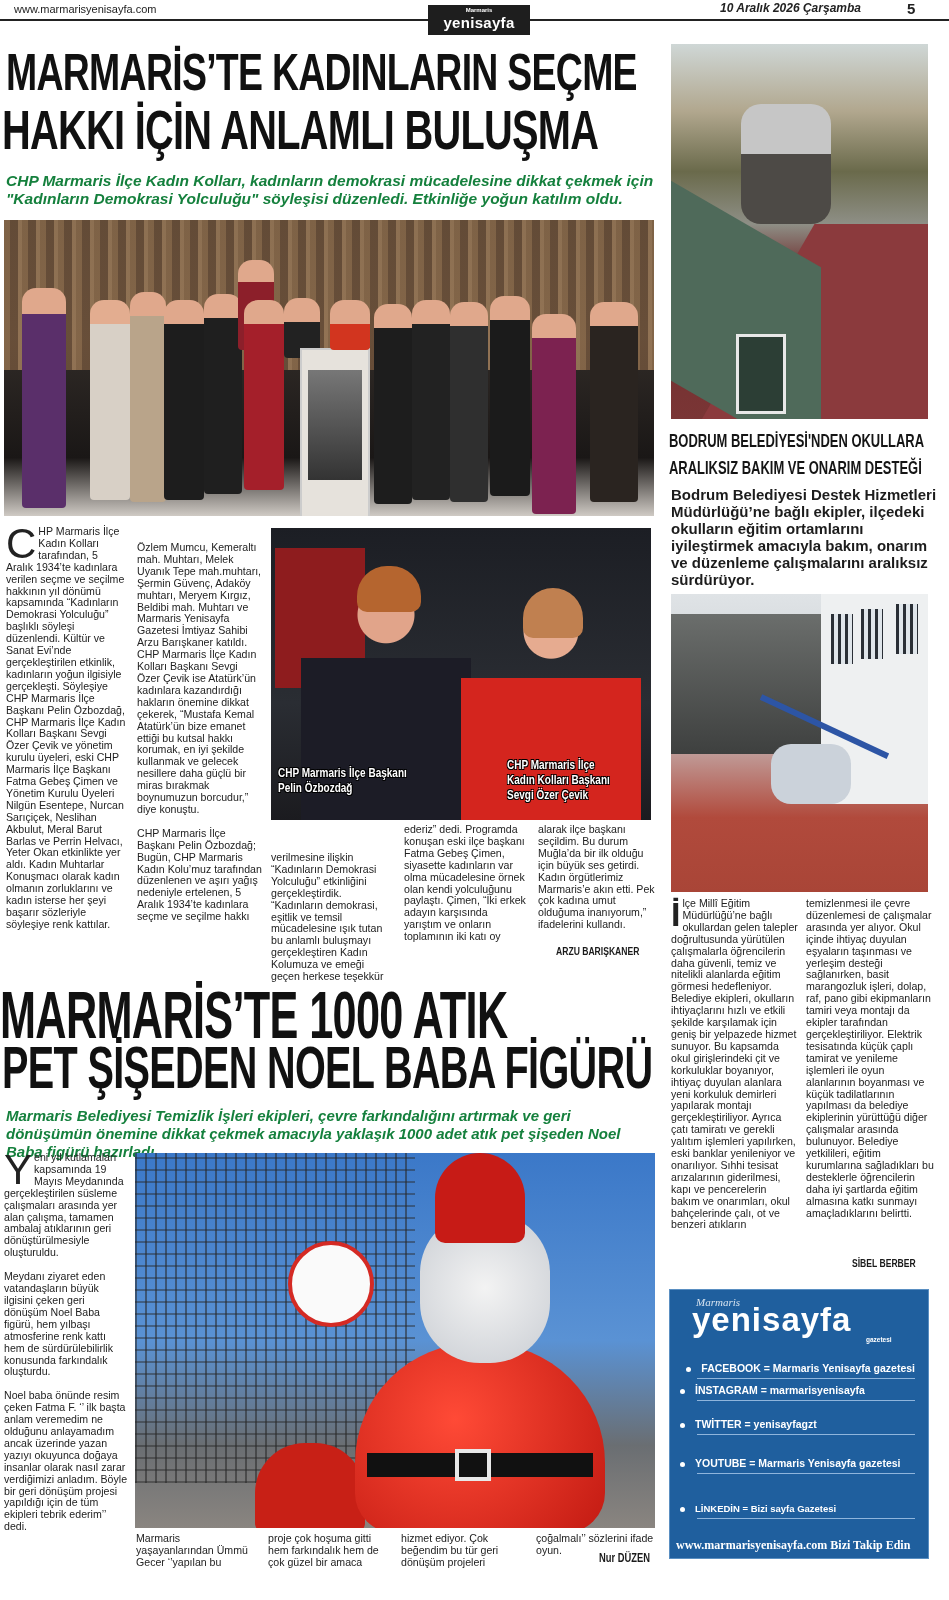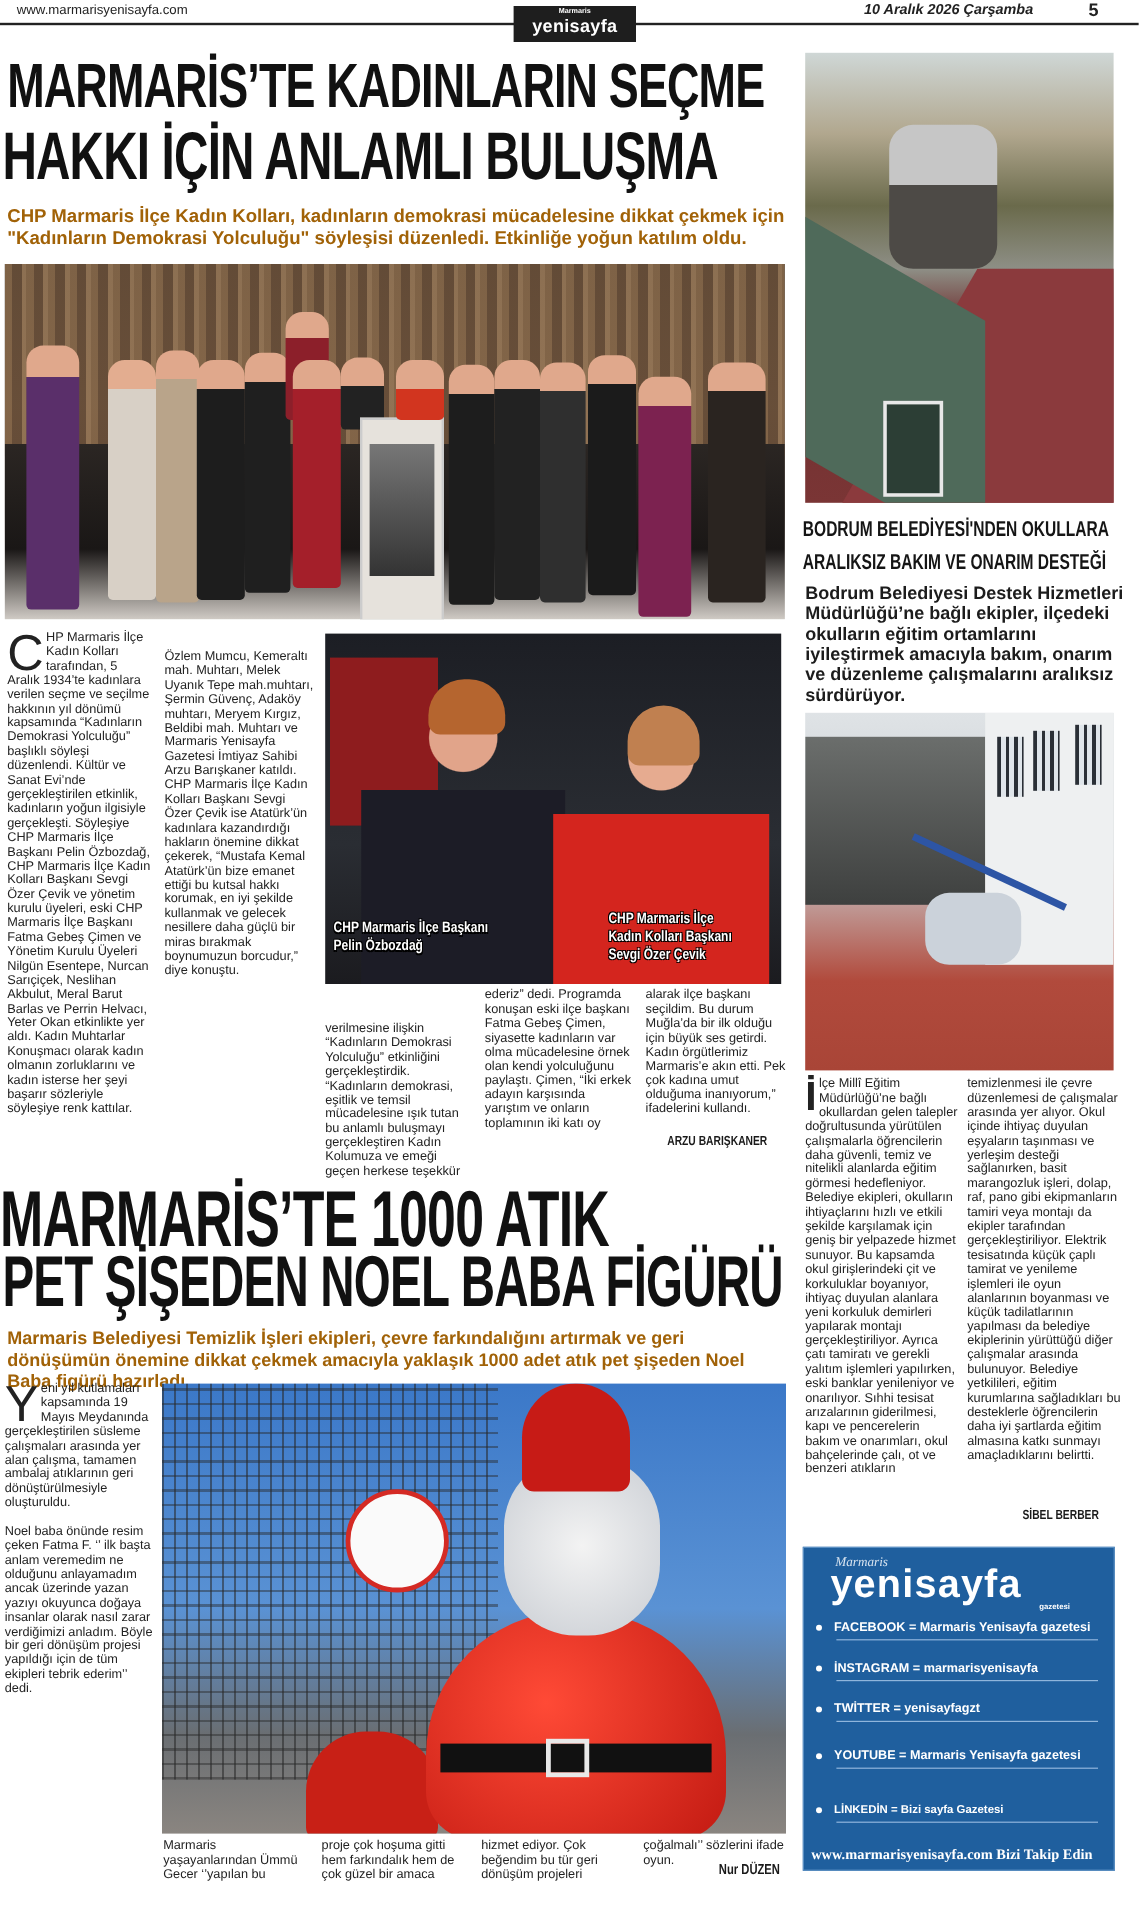--- a/index.html
+++ b/index.html
@@ -17,21 +17,21 @@
   .mast-date { left: 720px; top: 1px; font-size: 12px; font-style: italic; font-weight: bold; color: #222; }
   .mast-page { left: 907px; top: 0px; font-size: 15px; font-weight: bold; color: #222; }
 
   
   .headline { font-family: "Liberation Sans", sans-serif; font-weight: 900; color: #111; text-transform: none; white-space: nowrap; transform-origin: left top; }
   .h1a { left: 6px; top: 44px; font-size: 52px; line-height: 56px; transform: scaleX(0.72); letter-spacing: -1px; font-weight: bold; }
   .h1b { left: 2px; top: 100px; font-size: 56px; line-height: 60px; transform: scaleX(0.71); letter-spacing: -1px; font-weight: bold; }
   .h2a { left: 0px; top: 982px; font-size: 66px; line-height: 66px; transform: scaleX(0.655); letter-spacing: -1px; font-weight: bold; }
   .h2b { left: 2px; top: 1038px; font-size: 60px; line-height: 60px; transform: scaleX(0.66); letter-spacing: -1px; font-weight: bold; }
 
-  .lede { font-weight: bold; font-size: 15.5px; line-height: 18px; color: #a16207; }
+  .lede { font-weight: bold; font-size: 15.5px; line-height: 18px; color: #15803d; font-style: italic; }
   .lede1 { left: 6px; top: 172px; width: 650px; }
   .lede2 { left: 6px; top: 1107px; width: 650px; font-size: 15px; }
 
   
   .photo { overflow: hidden; }
   .photo-group { left: 4px; top: 220px; width: 650px; height: 296px; background: linear-gradient(180deg, #3a3530 0%, #5b4b40 40%, #3b2f2a 70%, #d9d6d0 100%); }
   .photo-group .curtain { position: absolute; left: 0; top: 0; width: 650px; height: 160px; background: repeating-linear-gradient(90deg, #8a6a4a 0 6px, #6a4f38 6px 14px, #9b7a58 14px 18px); opacity: 0.85; }
   .photo-group .stage { position: absolute; left: 0; top: 150px; width: 650px; height: 146px; background: linear-gradient(180deg, #2b2623, #1a1716 60%, #cfcac4); }
   .photo-group .podium { position: absolute; left: 296px; top: 128px; width: 70px; height: 170px; background: #e6e2dc; border: 2px solid #ccc; }
   .photo-group .portrait { position: absolute; left: 304px; top: 150px; width: 54px; height: 110px; background: linear-gradient(180deg, #777, #333); }
@@ -136,20 +136,21 @@
 
 <div class="abs caption-head ch1">BODRUM BELEDİYESİ'NDEN OKULLARA</div>
 <div class="abs caption-head ch2">ARALIKSIZ BAKIM VE ONARIM DESTEĞİ</div>
 <div class="abs lede3">Bodrum Belediyesi Destek Hizmetleri Müdürlüğü’ne bağlı ekipler, ilçedeki okulların eğitim ortamlarını iyileştirmek amacıyla bakım, onarım ve düzenleme çalışmalarını aralıksız sürdürüyor.</div>
 
 <div class="abs col" style="left:6px;top:526px;width:120px;">
   <span class="dropcap">C</span><span>HP Marmaris İlçe Kadın Kolları tarafından, 5 Aralık 1934’te kadınlara verilen seçme ve seçilme hakkının yıl dönümü kapsamında “Kadınların Demokrasi Yolculuğu” başlıklı söyleşi düzenlendi. Kültür ve Sanat Evi’nde gerçekleştirilen etkinlik, kadınların yoğun ilgisiyle gerçekleşti. Söyleşiye CHP Marmaris İlçe Başkanı Pelin Özbozdağ, CHP Marmaris İlçe Kadın Kolları Başkanı Sevgi Özer Çevik ve yönetim kurulu üyeleri, eski CHP Marmaris İlçe Başkanı Fatma Gebeş Çimen ve Yönetim Kurulu Üyeleri Nilgün Esentepe, Nurcan Sarıçiçek, Neslihan Akbulut, Meral Barut Barlas ve Perrin Helvacı, Yeter Okan etkinlikte yer aldı. Kadın Muhtarlar Konuşmacı olarak kadın olmanın zorluklarını ve kadın isterse her şeyi başarır sözleriyle söyleşiye renk kattılar.</span>
 </div>
 <div class="abs col" style="left:137px;top:526px;width:125px;margin-top:16px;">
   <p>Özlem Mumcu, Kemeraltı mah. Muhtarı, Melek Uyanık Tepe mah.muhtarı, Şermin Güvenç, Adaköy muhtarı, Meryem Kırgız, Beldibi mah. Muhtarı ve Marmaris Yenisayfa Gazetesi İmtiyaz Sahibi Arzu Barışkaner katıldı. CHP Marmaris İlçe Kadın Kolları Başkanı Sevgi Özer Çevik ise Atatürk’ün kadınlara kazandırdığı hakların önemine dikkat çekerek, “Mustafa Kemal Atatürk’ün bize emanet ettiği bu kutsal hakkı korumak, en iyi şekilde kullanmak ve gelecek nesillere daha güçlü bir miras bırakmak boynumuzun borcudur,” diye konuştu.</p>
+  <p style="margin-top:12px;">CHP Marmaris İlçe Başkanı Pelin Özbozdağ; Bugün, CHP Marmaris Kadın Kolu’muz tarafından düzenlenen ve aşırı yağış nedeniyle ertelenen, 5 Aralık 1934’te kadınlara seçme ve seçilme hakkı</p>
 </div>
 
 <div class="abs photo photo-women">
   <div class="flag"></div>
   <div class="w1"></div>
   <div class="hair1"></div>
   <div class="w2"></div>
   <div class="hair2"></div>
 </div>
 <div class="abs pcap pcap1">
@@ -182,20 +183,21 @@
 </div>
 <div class="abs col" style="left:806px;top:898px;width:128px;">temizlenmesi ile çevre düzenlemesi de çalışmalar arasında yer alıyor. Okul içinde ihtiyaç duyulan eşyaların taşınması ve yerleşim desteği sağlanırken, basit marangozluk işleri, dolap, raf, pano gibi ekipmanların tamiri veya montajı da ekipler tarafından gerçekleştiriliyor. Elektrik tesisatında küçük çaplı tamirat ve yenileme işlemleri ile oyun alanlarının boyanması ve küçük tadilatlarının yapılması da belediye ekiplerinin yürüttüğü diğer çalışmalar arasında bulunuyor. Belediye yetkilileri, eğitim kurumlarına sağladıkları bu desteklerle öğrencilerin daha iyi şartlarda eğitim almasına katkı sunmayı amaçladıklarını belirtti.</div>
 <div class="abs byline" style="left:852px;top:1257px;">SİBEL BERBER</div>
 
 <div class="abs headline h2a">MARMARİS’TE 1000 ATIK</div>
 <div class="abs headline h2b">PET ŞİŞEDEN NOEL BABA FİGÜRÜ</div>
 <div class="abs lede lede2">Marmaris Belediyesi Temizlik İşleri ekipleri, çevre farkındalığını artırmak ve geri dönüşümün önemine dikkat çekmek amacıyla yaklaşık 1000 adet atık pet şişeden Noel Baba figürü hazırladı.</div>
 
 <div class="abs col" style="left:4px;top:1152px;width:124px;">
   <p><span class="dropcap">Y</span><span>eni yıl kutlamaları kapsamında 19 Mayıs Meydanında gerçekleştirilen süsleme çalışmaları arasında yer alan çalışma, tamamen ambalaj atıklarının geri dönüştürülmesiyle oluşturuldu.</span></p>
+  <p style="margin-top:12px;">Meydanı ziyaret eden vatandaşların büyük ilgisini çeken geri dönüşüm Noel Baba figürü, hem yılbaşı atmosferine renk kattı hem de sürdürülebilirlik konusunda farkındalık oluşturdu.</p>
   <p style="margin-top:12px;">Noel baba önünde resim çeken Fatma F. ‘’ ilk başta anlam veremedim ne olduğunu anlayamadım ancak üzerinde yazan yazıyı okuyunca doğaya insanlar olarak nasıl zarar verdiğimizi anladım. Böyle bir geri dönüşüm projesi yapıldığı için de tüm ekipleri tebrik ederim’’ dedi.</p>
 </div>
 
 <div class="abs photo photo-santa">
   <div class="cage"></div>
   <div class="sign"></div>
   <div class="bag"></div>
   <div class="body"></div>
   <div class="belt"></div>
   <div class="buckle"></div>
@@ -207,21 +209,21 @@
 <div class="abs col" style="left:268px;top:1533px;width:124px;">proje çok hoşuma gitti hem farkındalık hem de çok güzel bir amaca</div>
 <div class="abs col" style="left:401px;top:1533px;width:124px;">hizmet ediyor. Çok beğendim bu tür geri dönüşüm projeleri</div>
 <div class="abs col" style="left:536px;top:1533px;width:124px;">çoğalmalı’’ sözlerini ifade oyun.</div>
 <div class="abs byline" style="left:599px;top:1551px;font-size:12px;">Nur DÜZEN</div>
 
 <div class="abs social">
   <div class="lg-small">Marmaris</div>
   <div class="lg-big">yenisayfa</div>
   <div class="lg-gz">gazetesi</div>
 
-  <div class="item" style="top:60px;">
+  <div class="item" style="top:72px;text-align:right;">
     <span class="bullet"></span><span>FACEBOOK = Marmaris Yenisayfa gazetesi</span>
     <div class="line"></div>
   </div>
   <div class="item" style="top:94px;">
     <span class="bullet"></span><span>İNSTAGRAM = marmarisyenisayfa</span>
     <div class="line"></div>
   </div>
   <div class="item" style="top:128px;">
     <span class="bullet"></span><span>TWİTTER = yenisayfagzt</span>
     <div class="line"></div>

